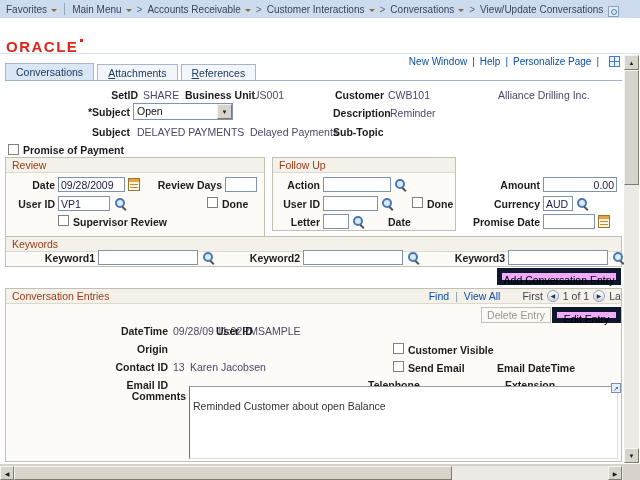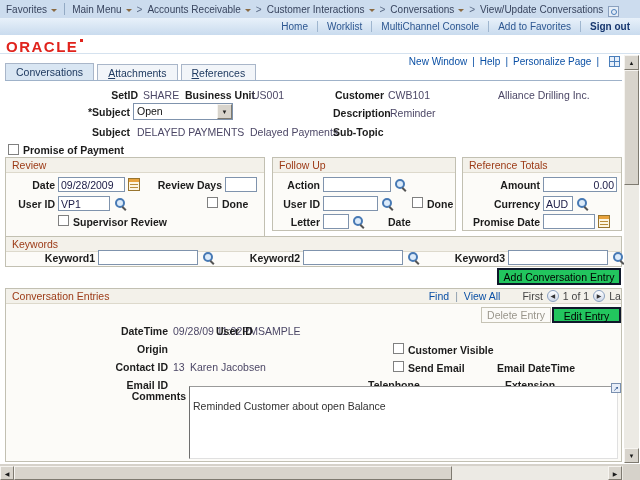--- a/index.html
+++ b/index.html
@@ -66,21 +66,21 @@
   .dd-btn{width:15px;background:#d8d4cc;border:1px solid;border-color:#f6f4f0 #7e7a70 #7e7a70 #f6f4f0;
           display:flex;align-items:center;justify-content:center;font-size:6px;color:#222}
 
   
   .gbox{position:absolute;border:1px solid #c2c0b2;background:#fcfbf8}
   .ghdr{height:15px;background:#f3f1ea;border-bottom:1px solid #ddd9cc;color:#9c3a16;
         padding:1px 6px;white-space:nowrap;overflow:hidden;display:flex;align-items:center}
 
   
   .btn{position:absolute;text-align:center;font-size:10.5px;line-height:14px;cursor:pointer;white-space:nowrap}
-  .btn-peach{background:#22c55e;border:2px solid #0f172a;color:#000}
+  .btn-peach{background:#f0abfc;border:5px solid #0f172a;color:#000}
   .btn-disabled{background:#fbfaf7;border:1px solid #c6c3b5;color:#9a968c}
 
   
   .ge-right{margin-left:auto;display:flex;align-items:center;gap:4px;margin-right:-14px;white-space:nowrap}
   .link{color:#0b50a5;cursor:pointer}
   .pgtxt{color:#444}
   .pgbtn{display:inline-block;width:12px;height:12px;border:1px solid #8aa0c0;border-radius:50%;
          background:linear-gradient(#fff,#cfd8e8);font-size:6px;line-height:10px;text-align:center;color:#333;cursor:pointer}
   .lsep::before{content:"|";color:#8899aa;margin:0 2px}
 
@@ -109,31 +109,20 @@
     <span class="crumb"><span>Accounts Receivable</span><span class="mtri"></span></span>
     <span class="gt"></span>
     <span class="crumb"><span>Customer Interactions</span><span class="mtri"></span></span>
     <span class="gt"></span>
     <span class="crumb"><span>Conversations</span><span class="mtri"></span></span>
     <span class="gt"></span>
     <span class="crumb">View/Update Conversations</span>
     <span class="bc-icon"></span>
   </div>
 
-  <div class="linksbar">
-    <span class="link" style="color:#2d5791">Home</span>
-    <span class="vsep2"></span>
-    <span class="link" style="color:#2d5791">Worklist</span>
-    <span class="vsep2"></span>
-    <span class="link" style="color:#2d5791">MultiChannel Console</span>
-    <span class="vsep2"></span>
-    <span class="link" style="color:#2d5791">Add to Favorites</span>
-    <span class="vsep2"></span>
-    <span class="signout">Sign out</span>
-  </div>
 
   <div class="logo">ORACLE</div>
   <div class="hairline"></div>
 
   <div class="pagelinks">
     <span class="link">New Window</span>
     <span class="plsep"></span>
     <span class="link">Help</span>
     <span class="plsep"></span>
     <span class="link">Personalize Page</span>
@@ -197,23 +186,20 @@
   <div class="abs lbl ra" style="left:277px;top:198px;width:43px">User ID</div>
   <input class="txt" style="left: 323px; top: 196px; width: 55px;" value="">
   <span class="lens" style="left:381px;top:197px"></span>
   <span class="cb" style="left:412px;top:197px"></span>
   <div class="abs lbl" style="left:427px;top:198px">Done</div>
   <div class="abs lbl ra" style="left:277px;top:216px;width:43px">Letter</div>
   <input class="txt" style="left: 323px; top: 214px; width: 26px;" value="">
   <span class="lens" style="left:352px;top:215px"></span>
   <div class="abs lbl" style="left:388px;top:216px">Date</div>
 
-  <div class="gbox" style="left:462px;top:157px;width:160px;height:74px">
-    <div class="ghdr">Reference Totals</div>
-  </div>
   <div class="abs lbl ra" style="left:468px;top:179px;width:72px">Amount</div>
   <input class="txt ra" style="left: 543px; top: 177px; width: 74px;" value="0.00">
   <div class="abs lbl ra" style="left:468px;top:198px;width:72px">Currency</div>
   <input class="txt" style="left: 543px; top: 196px; width: 30px;" value="AUD">
   <span class="lens" style="left:576px;top:197px"></span>
   <div class="abs lbl ra" style="left:468px;top:216px;width:72px">Promise Date</div>
   <input class="txt" style="left: 543px; top: 214px; width: 52px;" value="">
   <span class="cal" style="left:598px;top:215px"></span>
 
   <div class="gbox" style="left:5px;top:236px;width:617px;height:31px">

